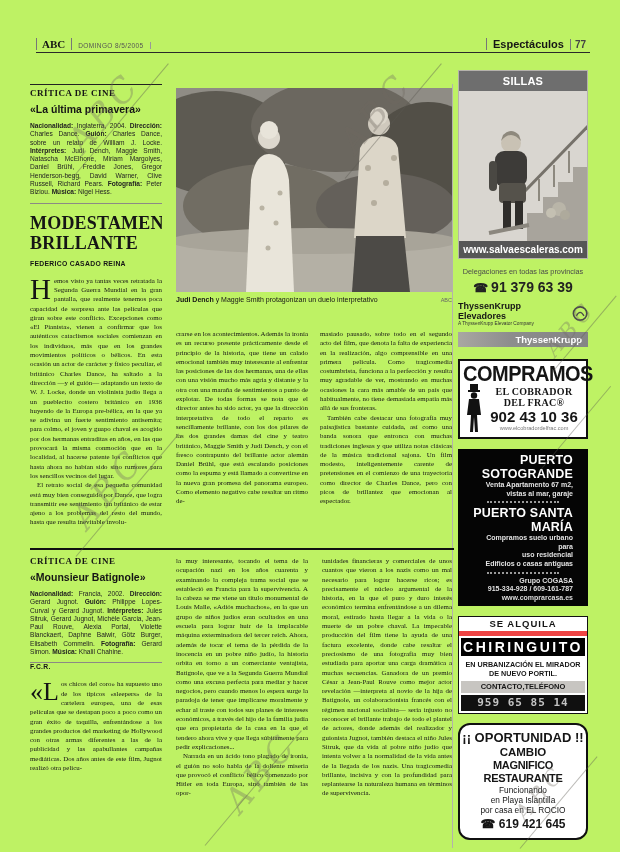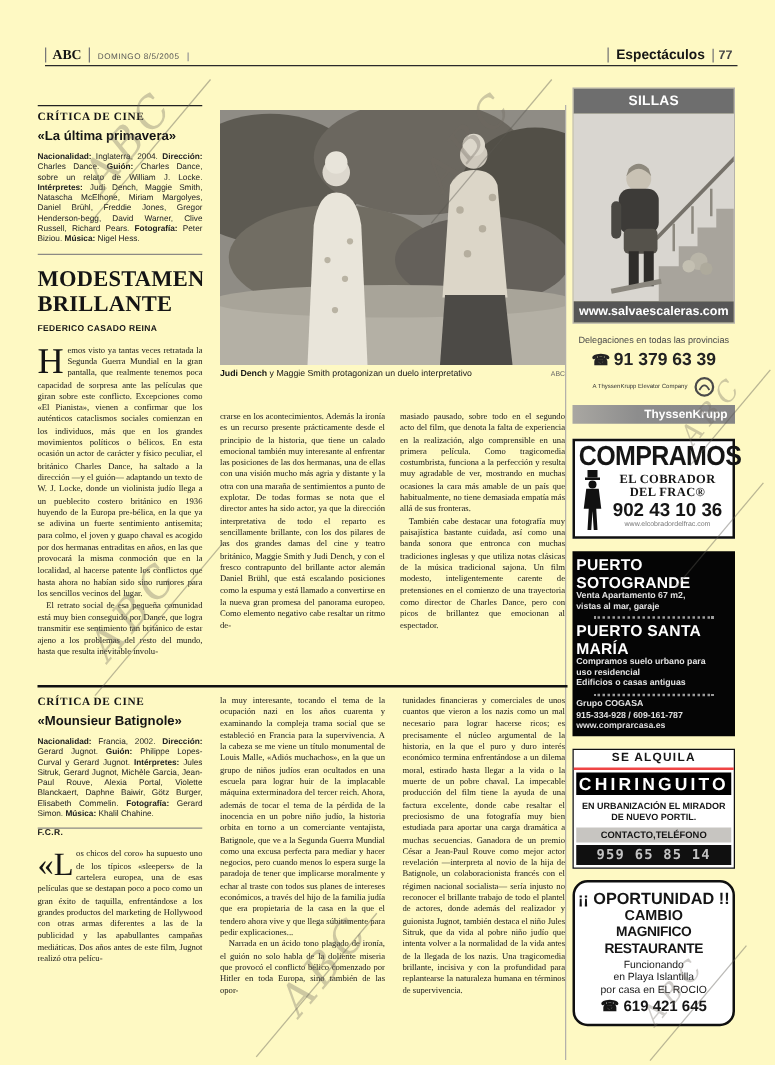--- a/index.html
+++ b/index.html
@@ -1,16 +1,16 @@
 <!DOCTYPE html>
 <html><head>
 <meta charset="utf-8">
 <style>
   html,body{margin:0;padding:0;background:#e8e6e2;}
-  .page{position:relative;width:620px;height:852px;background:#fef9c3;overflow:hidden;
+  .page{position:relative;width:620px;height:852px;background:#bef264;overflow:hidden;
         font-family:"Liberation Sans",sans-serif;color:#151515;}
   
   .hdr{position:absolute;left:36px;right:30px;top:34px;height:16px;border-bottom:1px solid #2a2a2a;
        display:flex;justify-content:space-between;align-items:flex-end;padding-bottom:2px;}
   .hdr-left,.hdr-right{display:flex;align-items:baseline;}
   .brand{font:bold 11px "Liberation Serif",serif;border-left:1px solid #777;border-right:1px solid #777;padding:0 6px 0 5px;}
   .hdate{font:6.5px "Liberation Sans",sans-serif;color:#555;padding:0 6px;letter-spacing:.4px;border-right:1px solid #999;}
   .section{font:bold 11px "Liberation Sans",sans-serif;border-left:1px solid #777;padding:0 6px;margin-top:48px;}
   .pnum{font:bold 10px "Liberation Sans",sans-serif;color:#444;border-left:1px solid #777;padding:0 4px;}
   
@@ -61,27 +61,27 @@
   .tk-bar{margin-top:6px;height:15px;background:linear-gradient(90deg,#a9a7a2 0%,#8d8d8d 40%,#858585 100%);
           color:#fff;font:bold 9.5px/15px "Liberation Sans",sans-serif;text-align:right;padding-right:6px;}
   .ad-cd{border:2px solid #101010;background:#fff;padding:2px 3px 3px;margin-bottom:10px;text-align:center;}
   .cd1{font:bold 20px/20px "Liberation Sans",sans-serif;transform:scaleY(1.1);letter-spacing:-.5px;}
   .cd2{font:bold 27px/26px "Liberation Sans",sans-serif;letter-spacing:2px;}
   .cd-row{display:flex;align-items:center;margin-top:1px;justify-content:flex-end;}
   .cd-right{flex:1;}
   .cd-co{font:bold 10px/10.5px "Liberation Serif",serif;letter-spacing:.3px;}
   .cd-phone{font:bold 15px/17px "Liberation Sans",sans-serif;}
   .cd-url{font:5.6px "Liberation Sans",sans-serif;color:#777;}
-  .ad-ps{background:#050505;color:#fff;text-align:left;padding:4px 3px 5px;margin-bottom:10px;}
+  .ad-ps{background:#050505;color:#fff;text-align:right;padding:4px 15px 5px;margin-bottom:10px;}
   .ps-t{font:bold 12.5px/14px "Liberation Sans",sans-serif;letter-spacing:.2px;}
   .ps-s{font:bold 7px/8.6px "Liberation Sans",sans-serif;color:#e2e2e2;}
   .ps-dots{border-top:2px dotted #9a9a9a;margin:3px 14px 3px;}
   .ps-url{font:bold 7px "Liberation Sans",sans-serif;color:#ddd;}
   .ad-ch{border:1px solid #111;background:#fff;margin-bottom:9px;text-align:center;}
-  .ch-se{font:bold 9.5px/14px "Liberation Sans",sans-serif;border-bottom:2px solid #ef4444;letter-spacing:1px;}
+  .ch-se{font:bold 9.5px/14px "Liberation Sans",sans-serif;border-bottom:5px solid #ef4444;letter-spacing:1px;}
   .ch-t{background:#000;color:#fff;font:bold 14px/18px "Liberation Sans",sans-serif;letter-spacing:2.5px;margin:2px;}
   .ch-loc{font:bold 7.2px/8.8px "Liberation Sans",sans-serif;padding:3px 2px 3px;}
   .ch-c{background:#c7c5c1;font:bold 7.5px/12px "Liberation Sans",sans-serif;margin:0 2px;}
   .ch-p{background:#101010;color:#c3c3c3;font:bold 11px/16px "DejaVu Sans Mono",monospace;letter-spacing:1px;margin:2px;}
   .ad-op{border:2px solid #101010;border-radius:12px;background:#fff;text-align:center;padding:5px 2px 6px;margin-bottom:9px;}
   .op-t{font:bold 13px/15px "Liberation Sans",sans-serif;}
   .op-1{font:bold 11.5px/14px "Liberation Sans",sans-serif;}
   .op-2{font:bold 11px/13px "Liberation Sans",sans-serif;letter-spacing:-.3px;}
   .op-s{font:8.3px/10px "Liberation Sans",sans-serif;}
   .op-p{font:bold 12px/15px "Liberation Sans",sans-serif;margin-top:2px;}
@@ -207,20 +207,21 @@
       <div class="sl-url">www.salvaescaleras.com</div>
     </div>
 
     <div class="ad-tk">
       <div class="tk-note">Delegaciones en todas las provincias</div>
       <div class="tk-phone">
         <span class="picon">☎</span><span>91 379 63 39</span>
       </div>
       <div class="tk-brandrow">
         <div class="tk-names">
+          <div class="tk-name">ThyssenKrupp Elevadores</div>
           <div class="tk-sub">A ThyssenKrupp Elevator Company</div>
         </div>
         <svg width="17" height="17" viewBox="0 0 17 17">
           <circle cx="8.5" cy="8.5" r="7" fill="none" stroke="#4a4a4a" stroke-width="1.8"></circle>
           <path d="M4.5 11 Q8.5 3.5 12.5 11" fill="none" stroke="#4a4a4a" stroke-width="1.4"></path>
         </svg>
       </div>
       <div class="tk-bar">ThyssenKrupp</div>
     </div>
 

